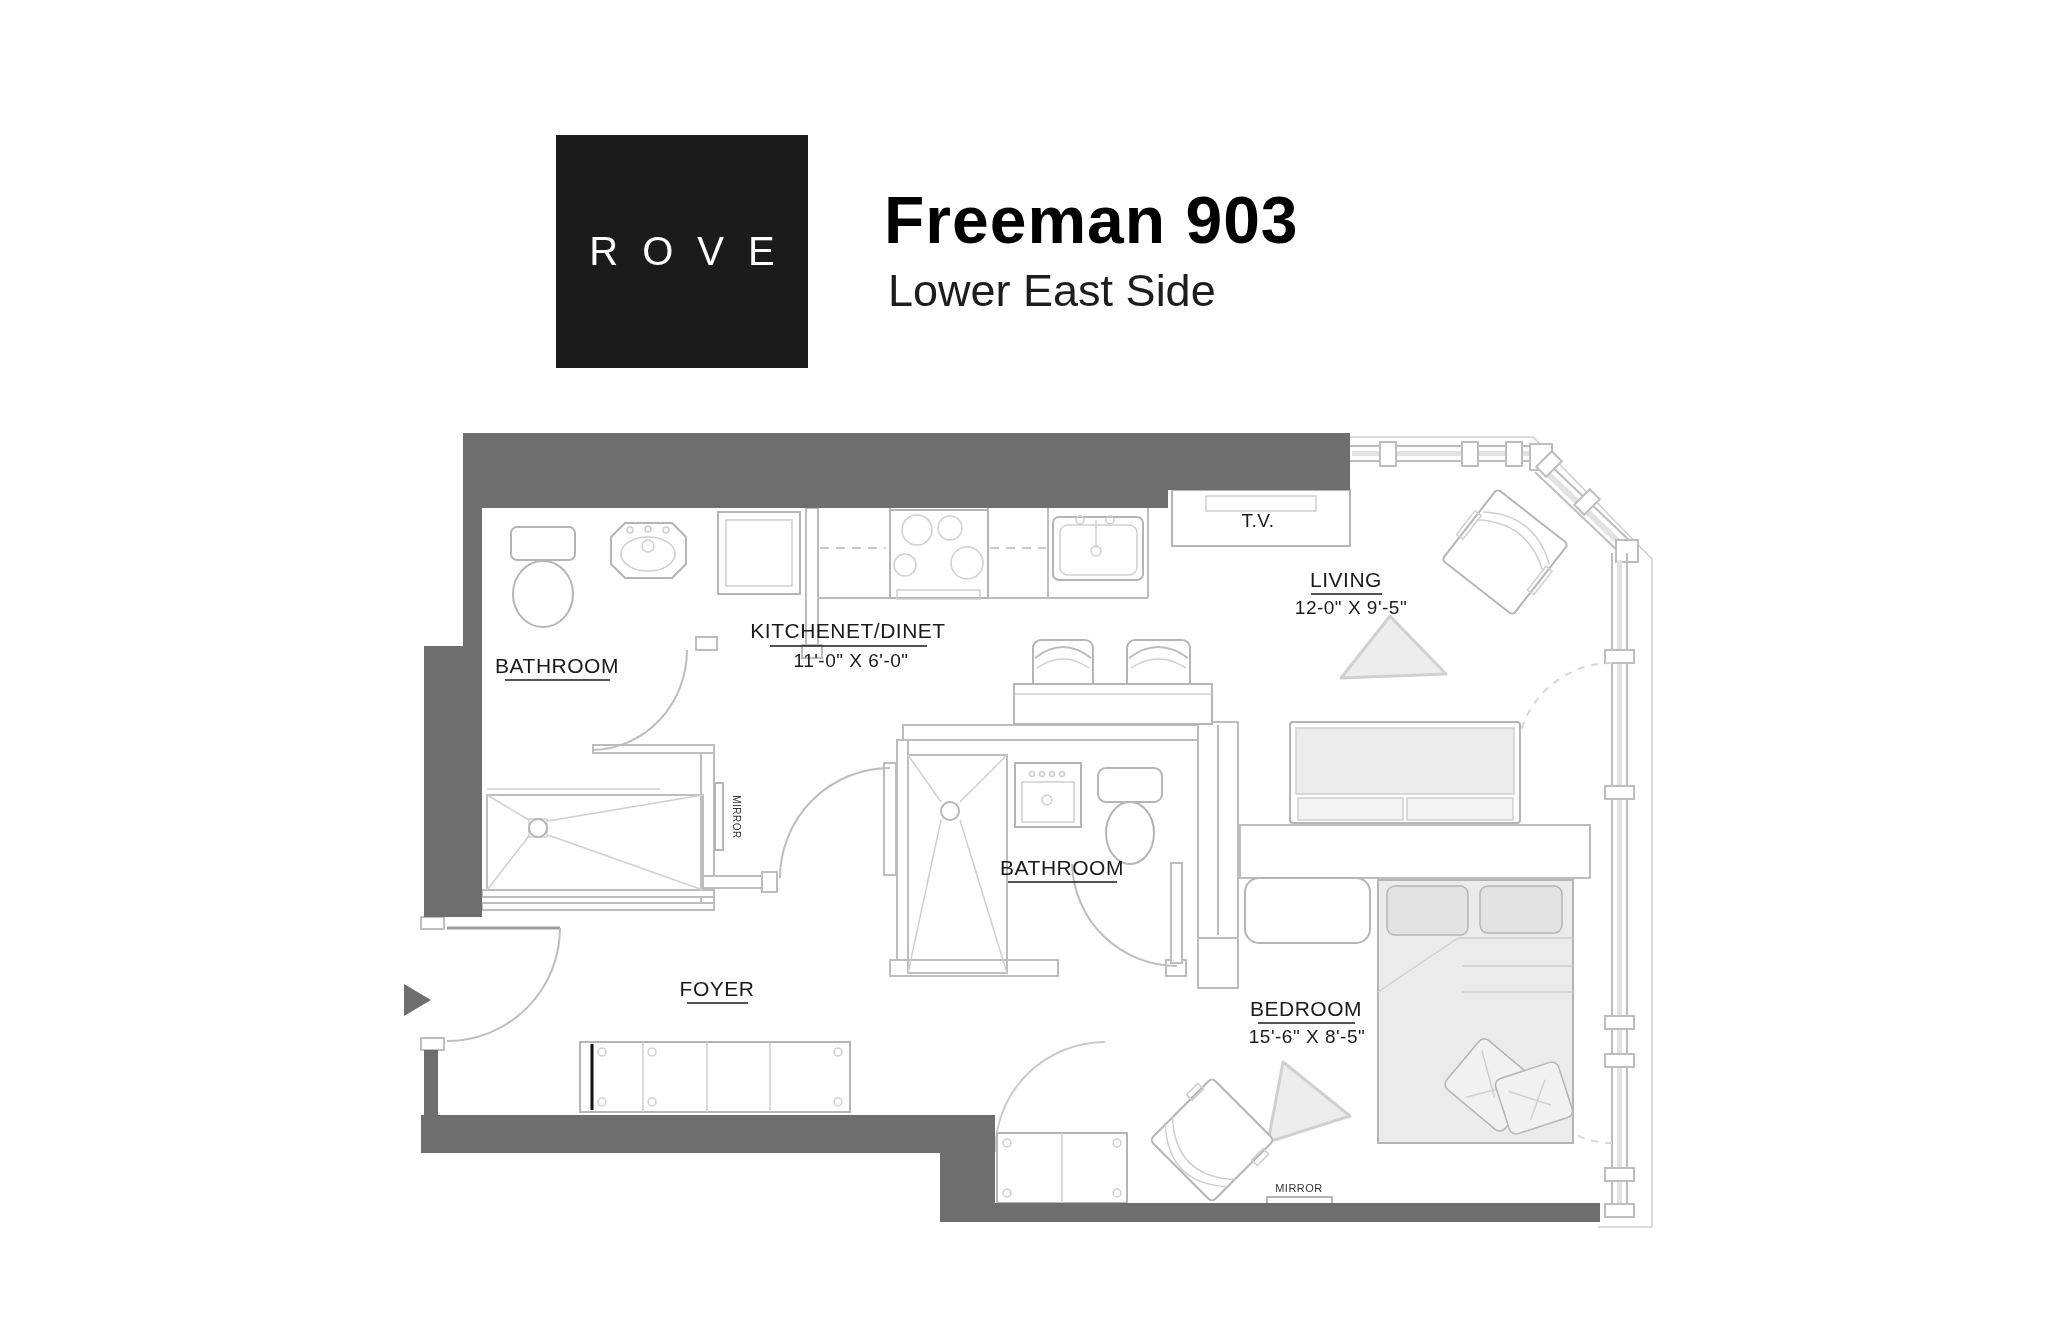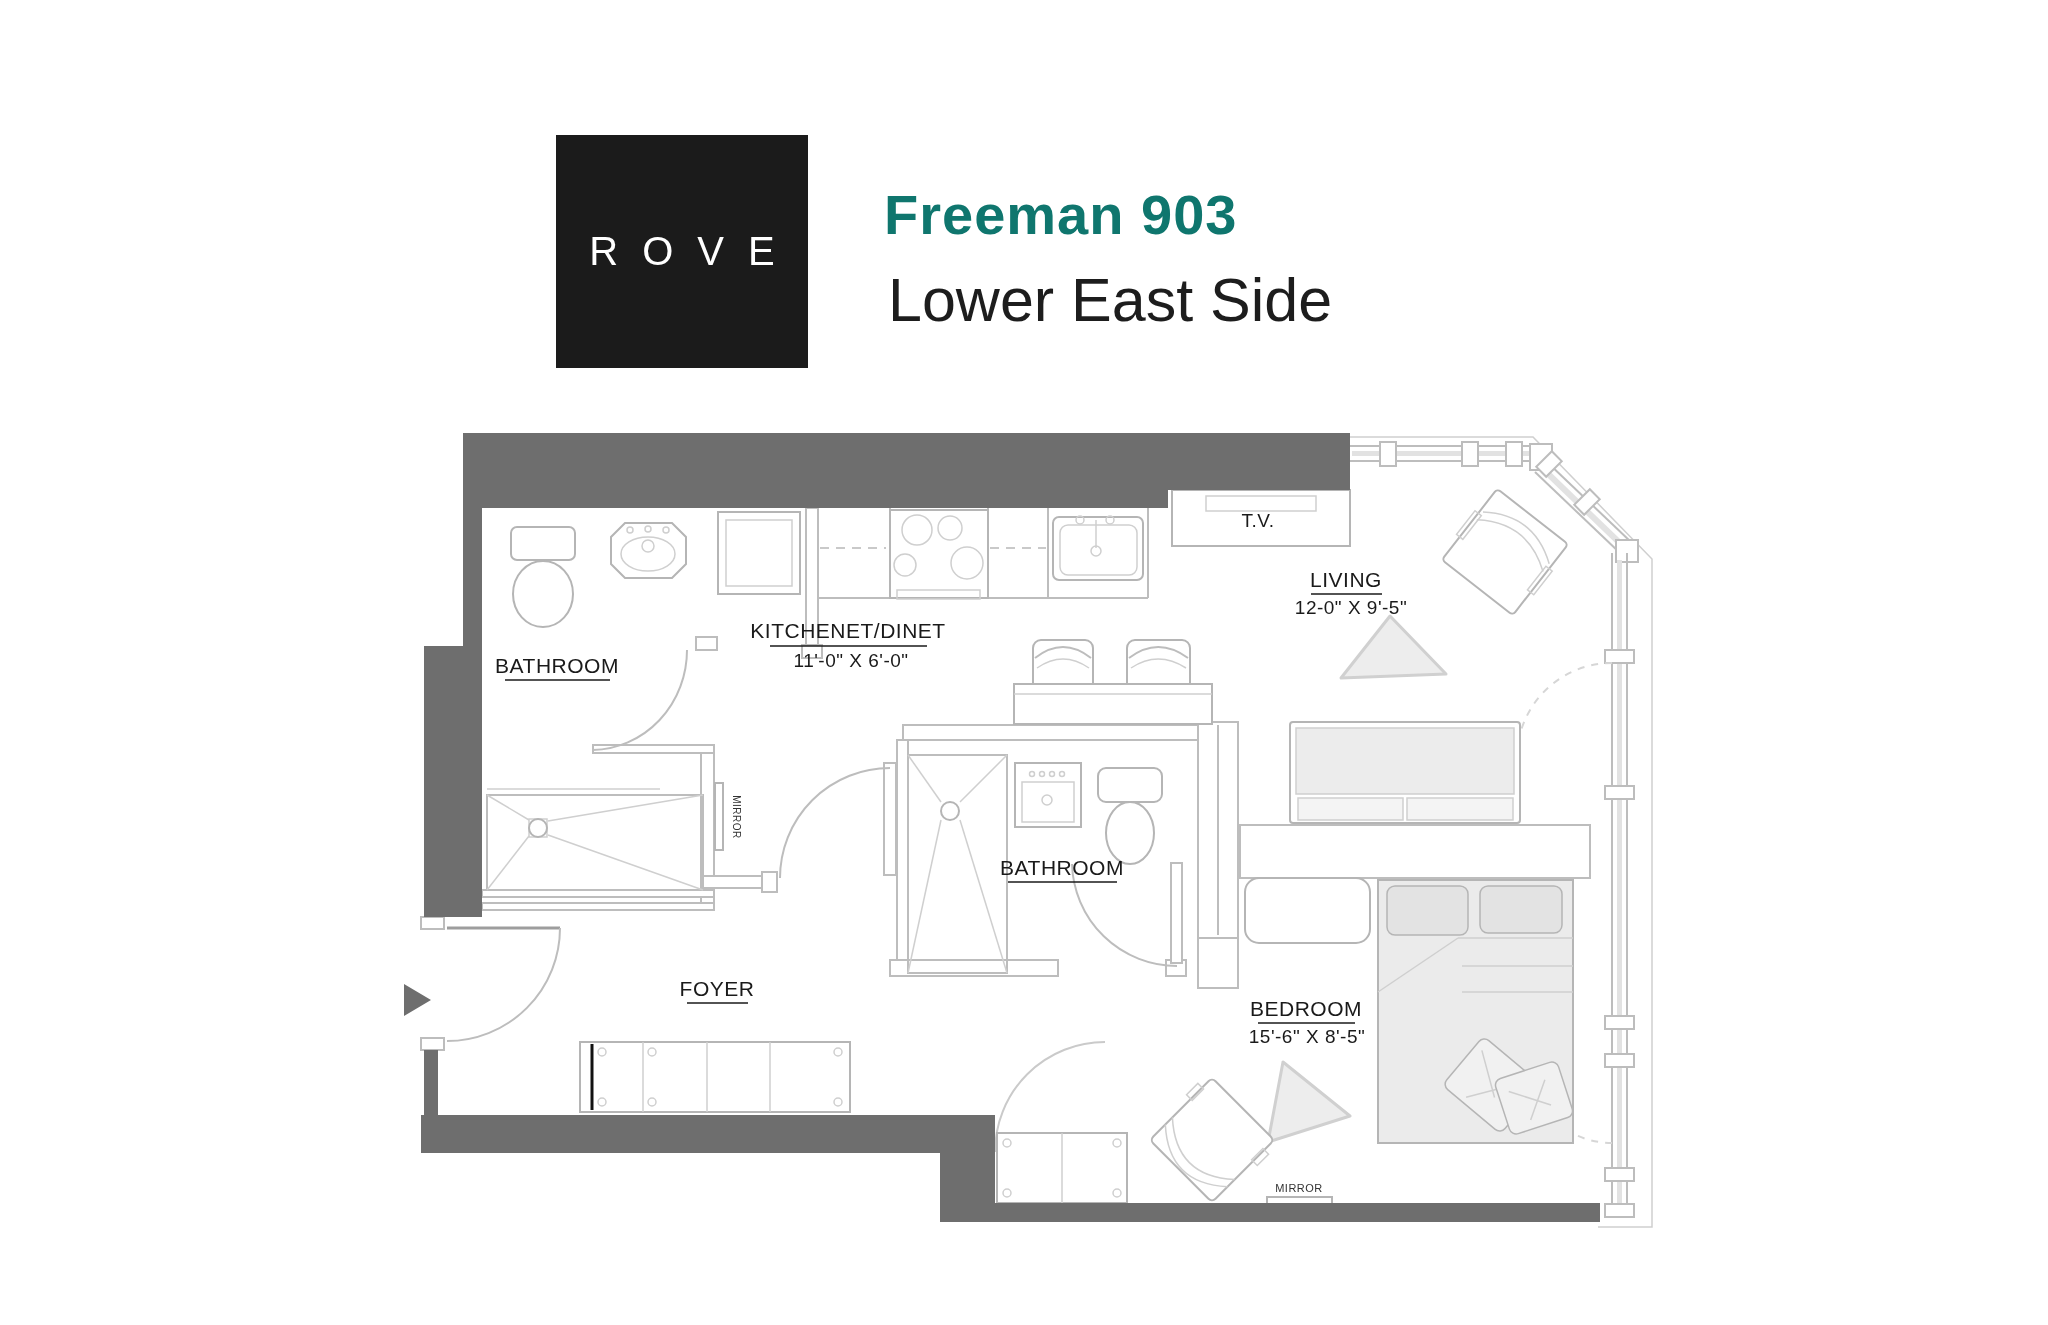--- a/index.html
+++ b/index.html
@@ -1,22 +1,22 @@
 <!DOCTYPE html>
 <html><head>
 <meta charset="utf-8">
 <style>
   html,body{margin:0;padding:0;background:#ffffff;}
   #stage{position:relative;width:2048px;height:1325px;background:#ffffff;overflow:hidden;
          font-family:"Liberation Sans", sans-serif;}
   .logo{position:absolute;left:556px;top:135px;width:252px;height:233px;background:#1b1b1b;
         display:flex;align-items:center;justify-content:center;text-align:center;}
   .logo span{color:#ffffff;font-size:40px;font-weight:400;letter-spacing:24px;margin-right:-24px;}
-  .title{position:absolute;left:884px;top:182px;font-size:56px;font-weight:600;color:#0f766e;letter-spacing:1px;}
-  .subtitle{position:absolute;left:888px;top:265px;font-size:61px;font-weight:500;color:#1d1d1d;}
+  .title{position:absolute;left:884px;top:182px;font-size:66px;font-weight:600;color:#000000;letter-spacing:1px;}
+  .subtitle{position:absolute;left:888px;top:265px;font-size:45px;font-weight:500;color:#1d1d1d;}
   svg{position:absolute;left:0;top:0;}
   svg text{fill:#1a1a1a;font-family:"Liberation Sans", sans-serif;letter-spacing:0.5px;}
   .lbl{font-size:21px;}
   .dim{font-size:19px;}
   .tiny{font-size:10px;fill:#333;}
   .ln{stroke:#bdbdbd;stroke-width:2;fill:none;}
   .lnf{stroke:#bdbdbd;stroke-width:2;fill:#ffffff;}
   .soft{stroke:#cfcfcf;stroke-width:1.5;fill:none;}
   .furn{stroke:#b5b5b5;stroke-width:2;fill:#ffffff;}
   .fill-soft{fill:#ededed;stroke:#d0d0d0;stroke-width:3;stroke-linejoin:round;}

